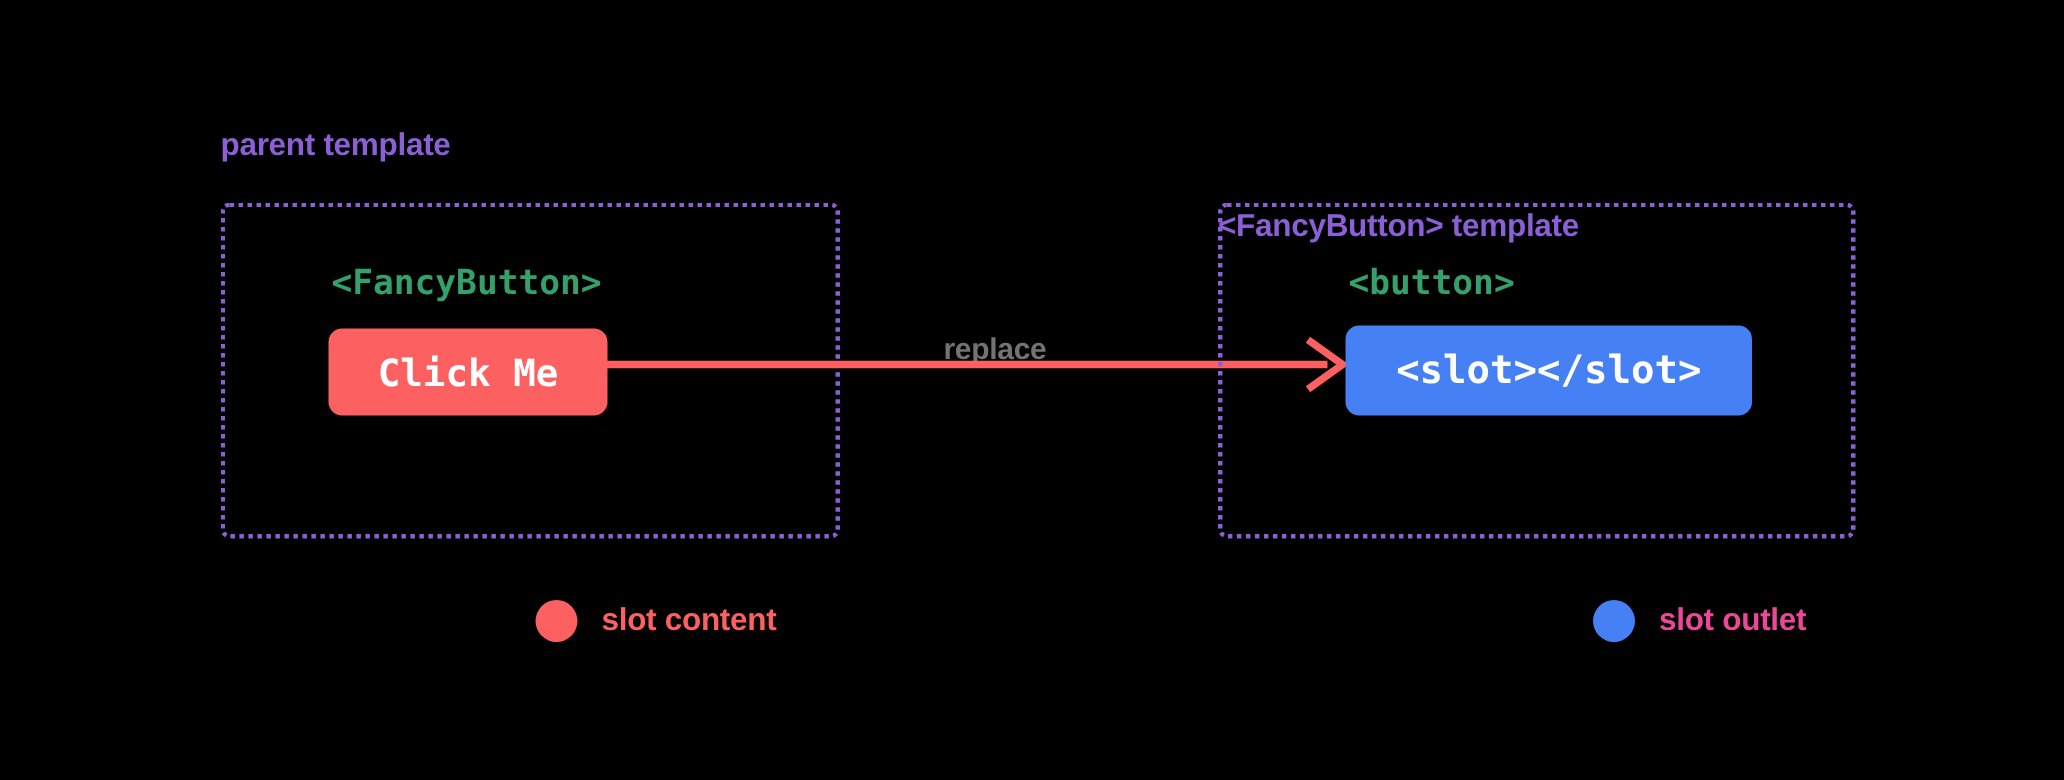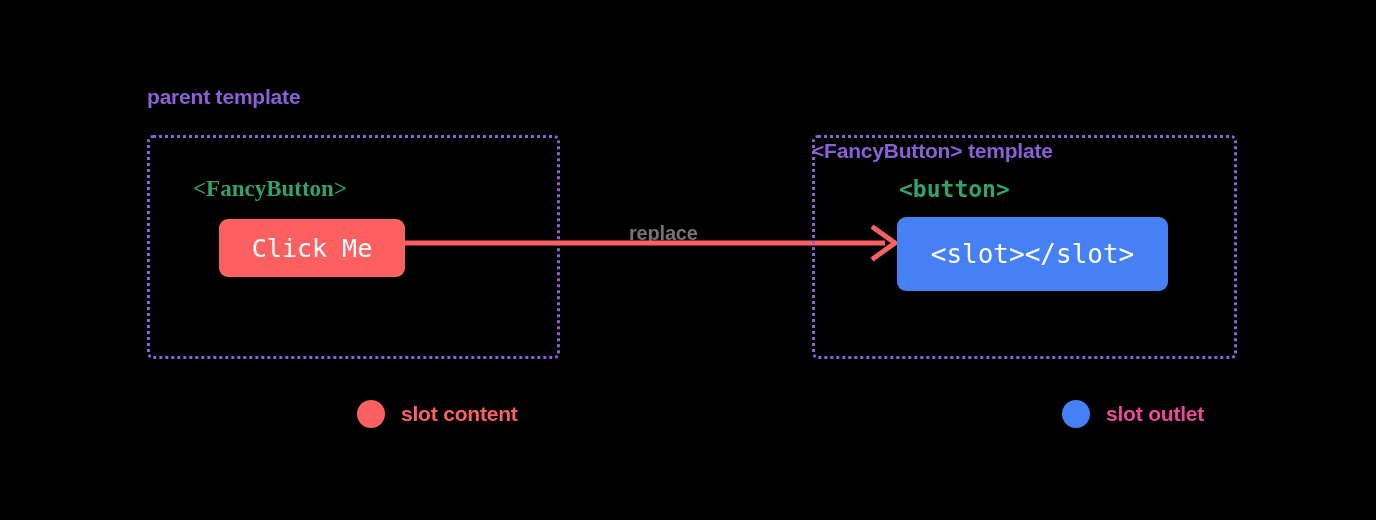--- a/index.html
+++ b/index.html
@@ -47,45 +47,45 @@
   
   .code-line {
     position: absolute;
     font-family: "DejaVu Sans Mono", "Liberation Mono", monospace;
     font-weight: bold;
     font-size: 23px;
     color: #34A06A;
     white-space: nowrap;
     letter-spacing: 0px;
   }
-  #code-open-fancy  { left: 193px; top: 176px; font-family: Liberation Serif, serif; }
+  #code-open-fancy  { left: 221px; top: 176px; }
   #code-close-fancy { left: 203px; top: 296px; }
   #code-open-button { left: 899px; top: 176px; }
   #code-close-button{ left: 899px; top: 296px; }
 
   
   .chip {
     position: absolute;
     display: flex;
     align-items: center;
     justify-content: center;
     border-radius: 9px;
     font-family: "DejaVu Sans Mono", "Liberation Mono", monospace;
-    font-weight: normal;
+    font-weight: bold;
     color: #FFFFFF;
     white-space: nowrap;
     box-sizing: border-box;
   }
   #chip-click-me {
     left: 219px; top: 219px; width: 186px; height: 58px;
     background: #FC6060;
     font-size: 25px;
   }
   #chip-slot {
-    left: 897px; top: 217px; width: 271px; height: 74px;
+    left: 897px; top: 217px; width: 271px; height: 60px;
     background: #4680F5;
     font-size: 26px;
   }
 
   
   #arrow-replace {
     position: absolute;
     left: 403px;
     top: 222px;
     width: 496px;

